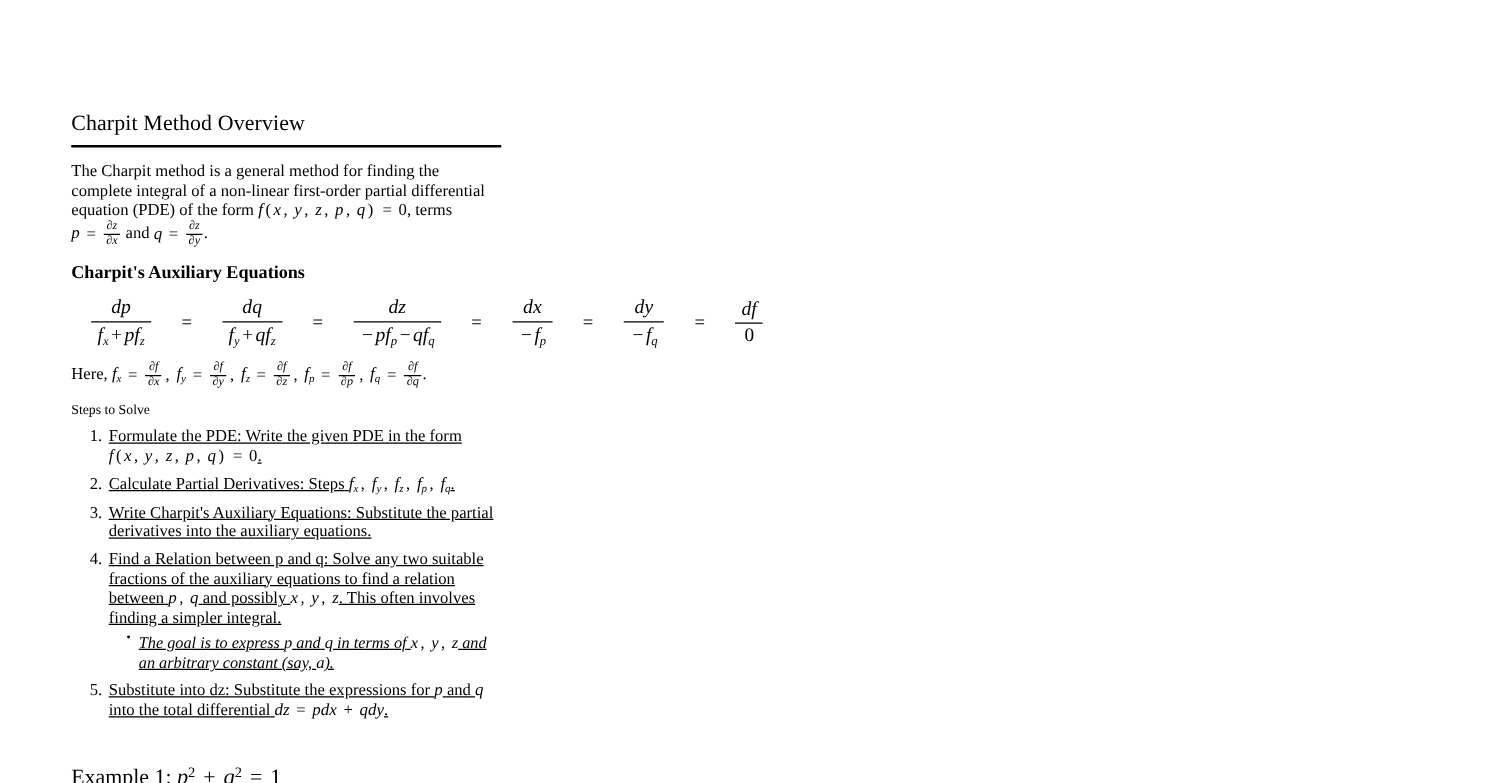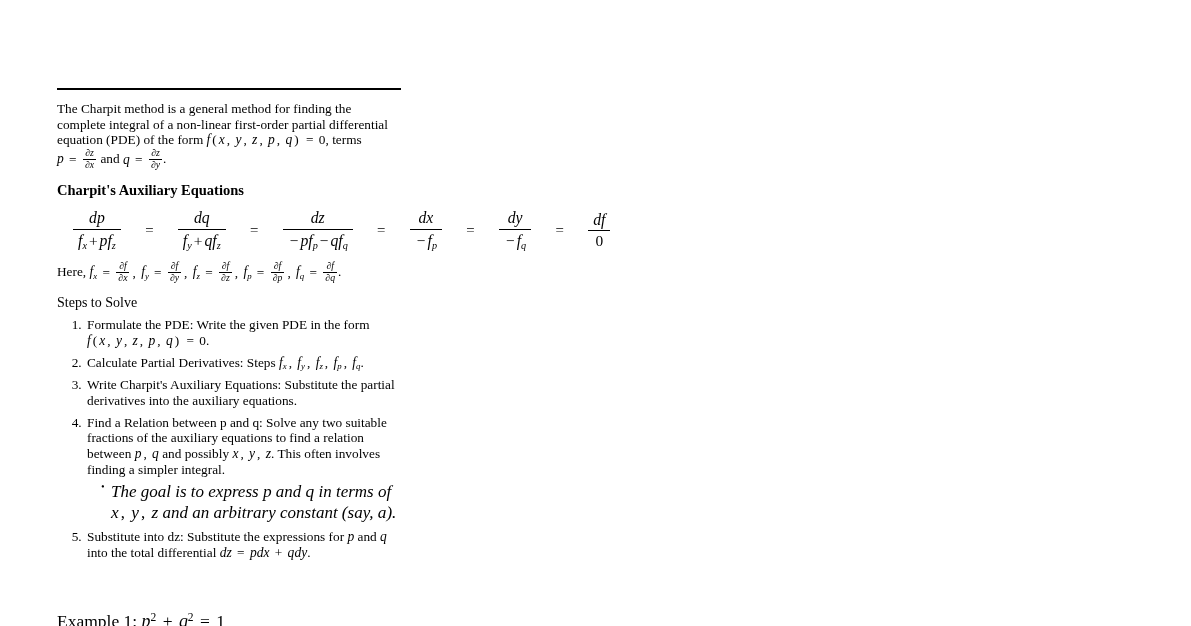--- a/index.html
+++ b/index.html
@@ -35,49 +35,50 @@
     background: #000;
     margin: 0 0 11px 0;
   }
   .h2 {
     font-size: 14.5px;
     font-weight: bold;
     line-height: 1.25;
     margin: 11px 0 5px 0;
   }
   .h3 {
-    font-size: 14px;
+    font-size: 11px;
     font-weight: normal;
     line-height: 1.25;
     margin: 11px 0 5px 0;
   }
 
   
   p.para, li {
     font-size: 13.3px;
     line-height: 1.18;
     margin: 0 0 6px 0;
     text-align: left;
   }
   ol.steps {
     margin: 4px 0 0 0;
     padding-left: 28px;
   }
   ol.steps > li {
     margin-bottom: 6px;
     padding-left: 2px;
+    text-decoration: underline;
   }
   ul.sub {
     list-style: none;
     margin: 4px 0 0 0;
     padding-left: 14px;
   }
   ul.sub > li {
     margin-bottom: 0;
-    font-size: 17px;
+    font-size: 13px;
     line-height: 1.20;
     position: relative;
     padding-left: 10px;
   }
   ul.sub > li:before {
     content: "\2022";
     position: absolute;
     left: 0;
     top: -1px;
     font-size: 10px;
@@ -163,20 +164,21 @@
     font-size: 17.5px;
     line-height: 1.25;
     white-space: nowrap;
   }
 </style>
 </head>
 <body>
 
 <div class="page">
 
+  <h1 class="doc-title">Charpit Method Overview</h1>
   <div class="title-rule"></div>
 
   <p class="para">
     <span>The Charpit method is a general method for finding the complete integral of a non-linear first-order partial differential equation (PDE) of the form</span>
     <span class="math">
       <span class="mi">f</span><span class="mo">(</span><span class="mi">x</span><span class="mo">,</span>
       <span class="mi">y</span><span class="mo">,</span> <span class="mi">z</span><span class="mo">,</span>
       <span class="mi">p</span><span class="mo">,</span> <span class="mi">q</span><span class="mo">)</span>
       <span class="mo">=</span> <span class="mn">0</span></span><span>, terms</span>
     <span class="math">

